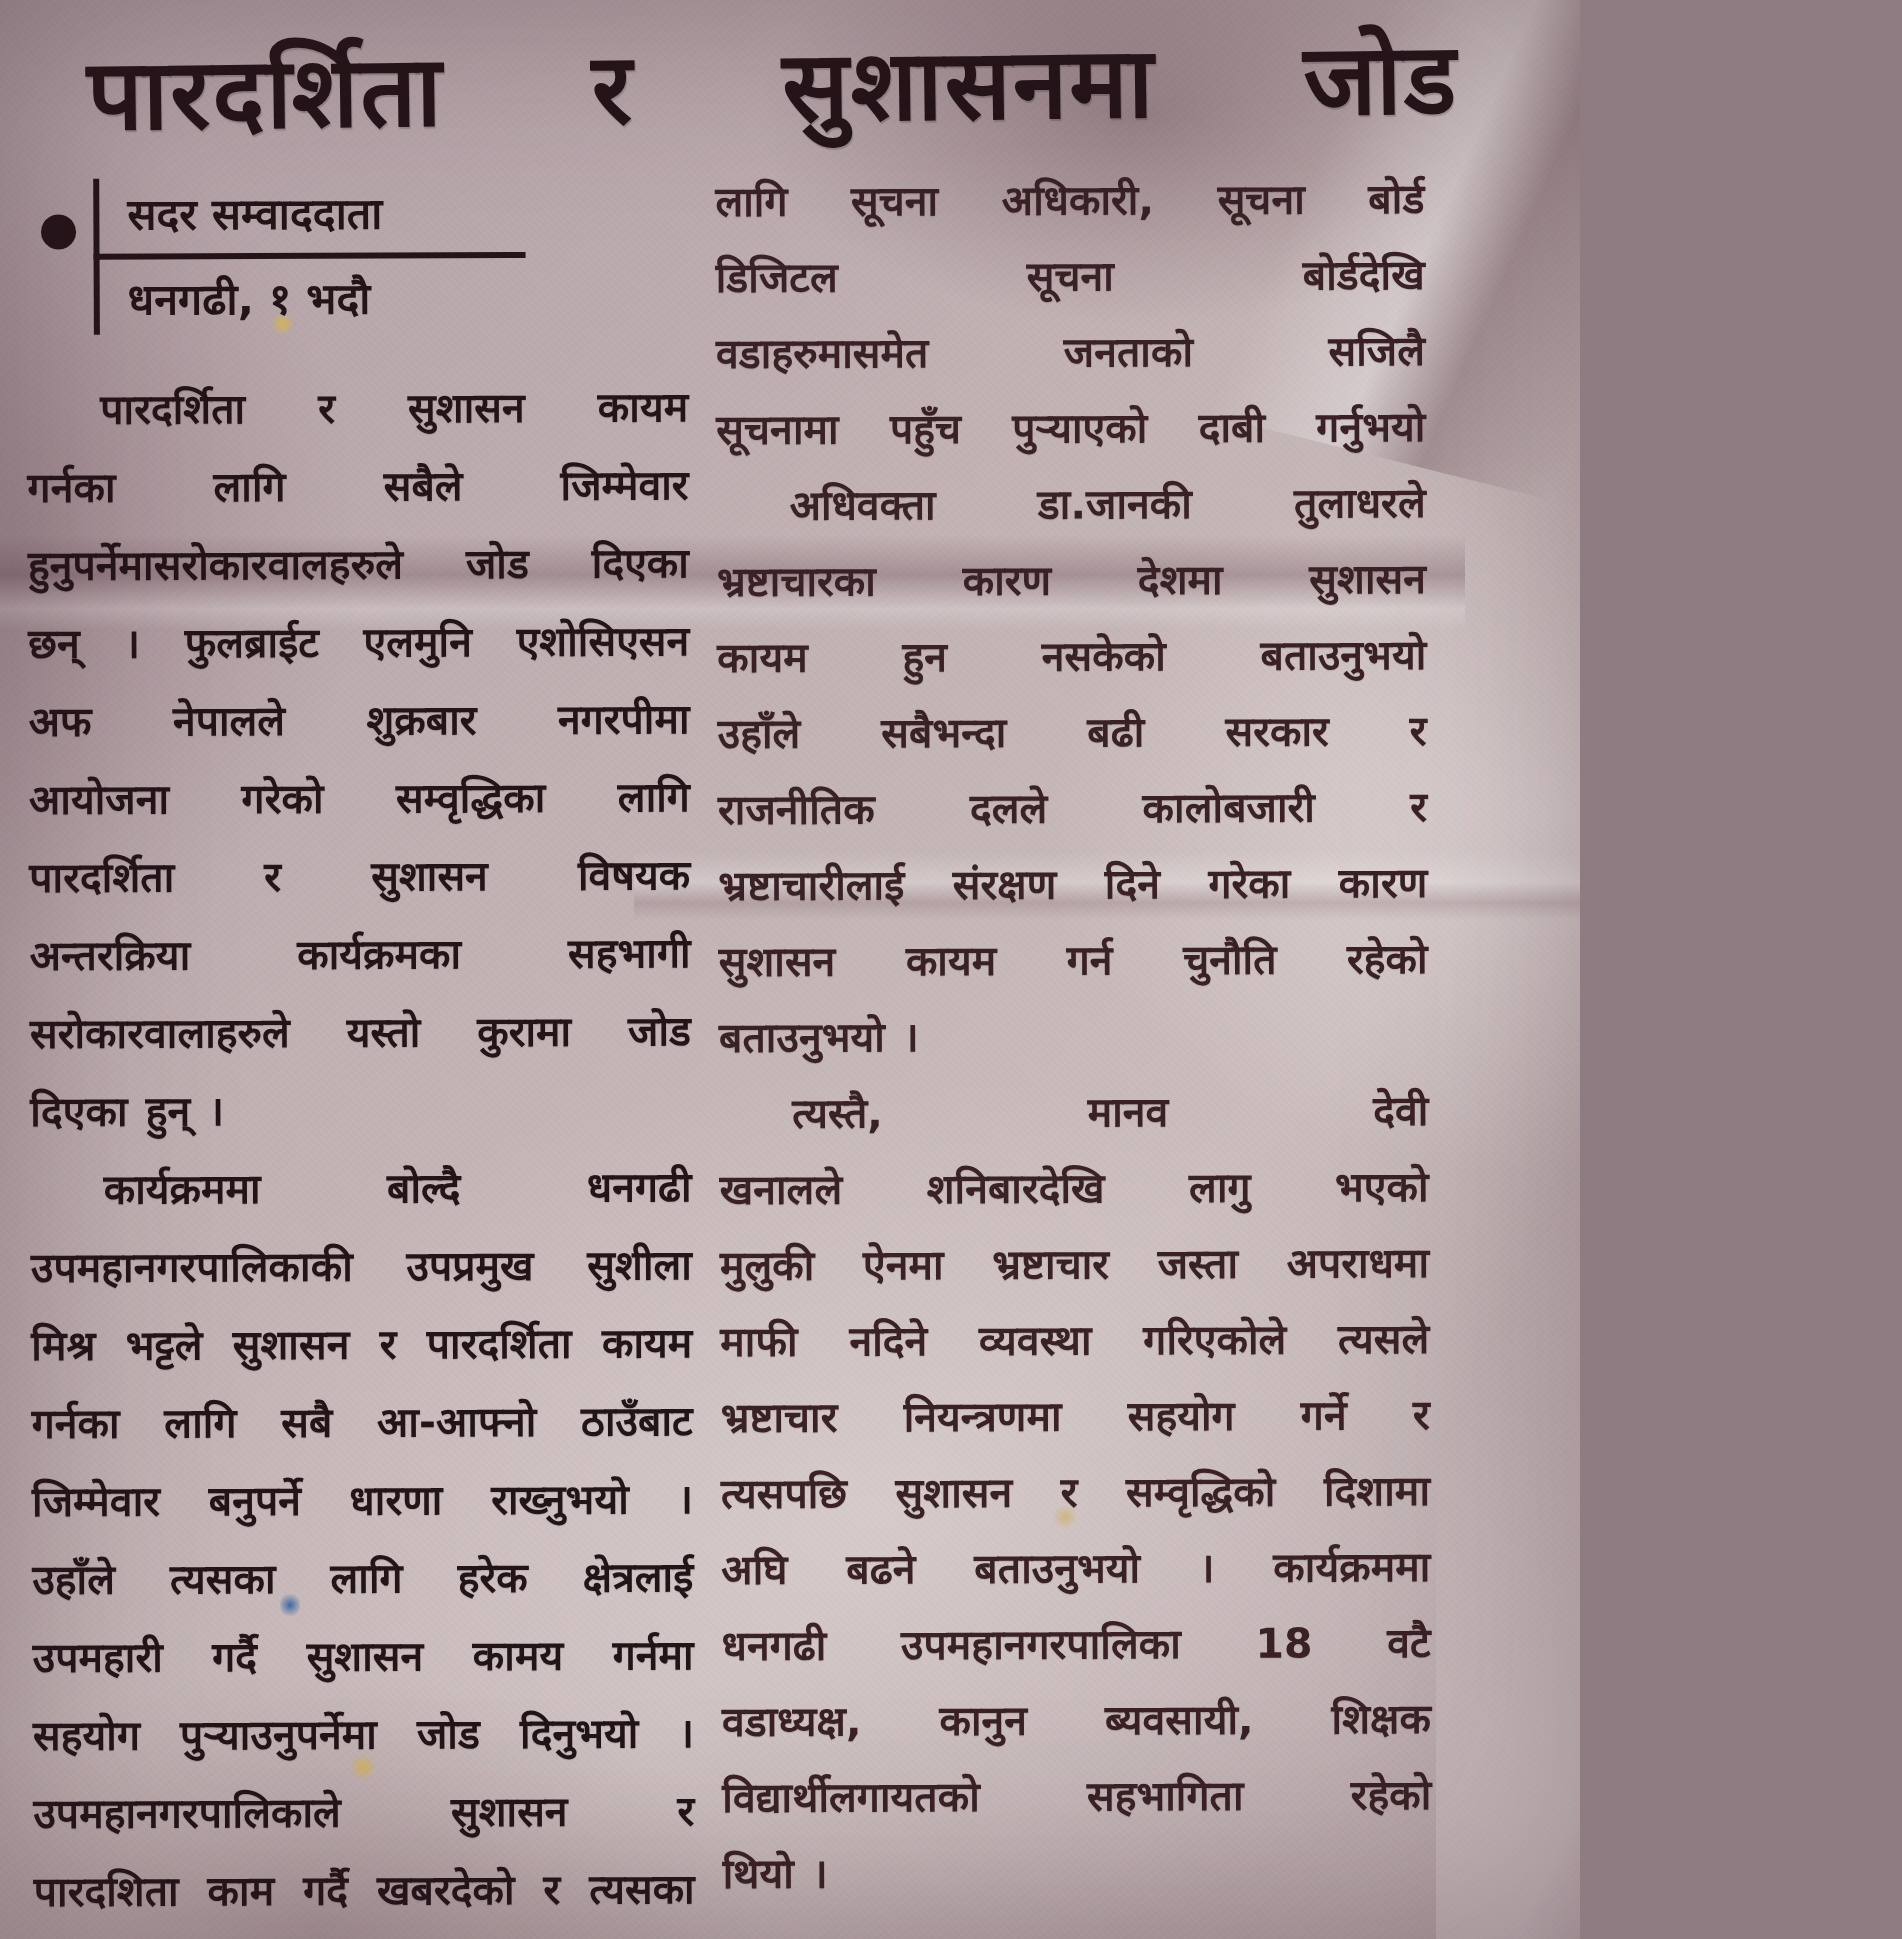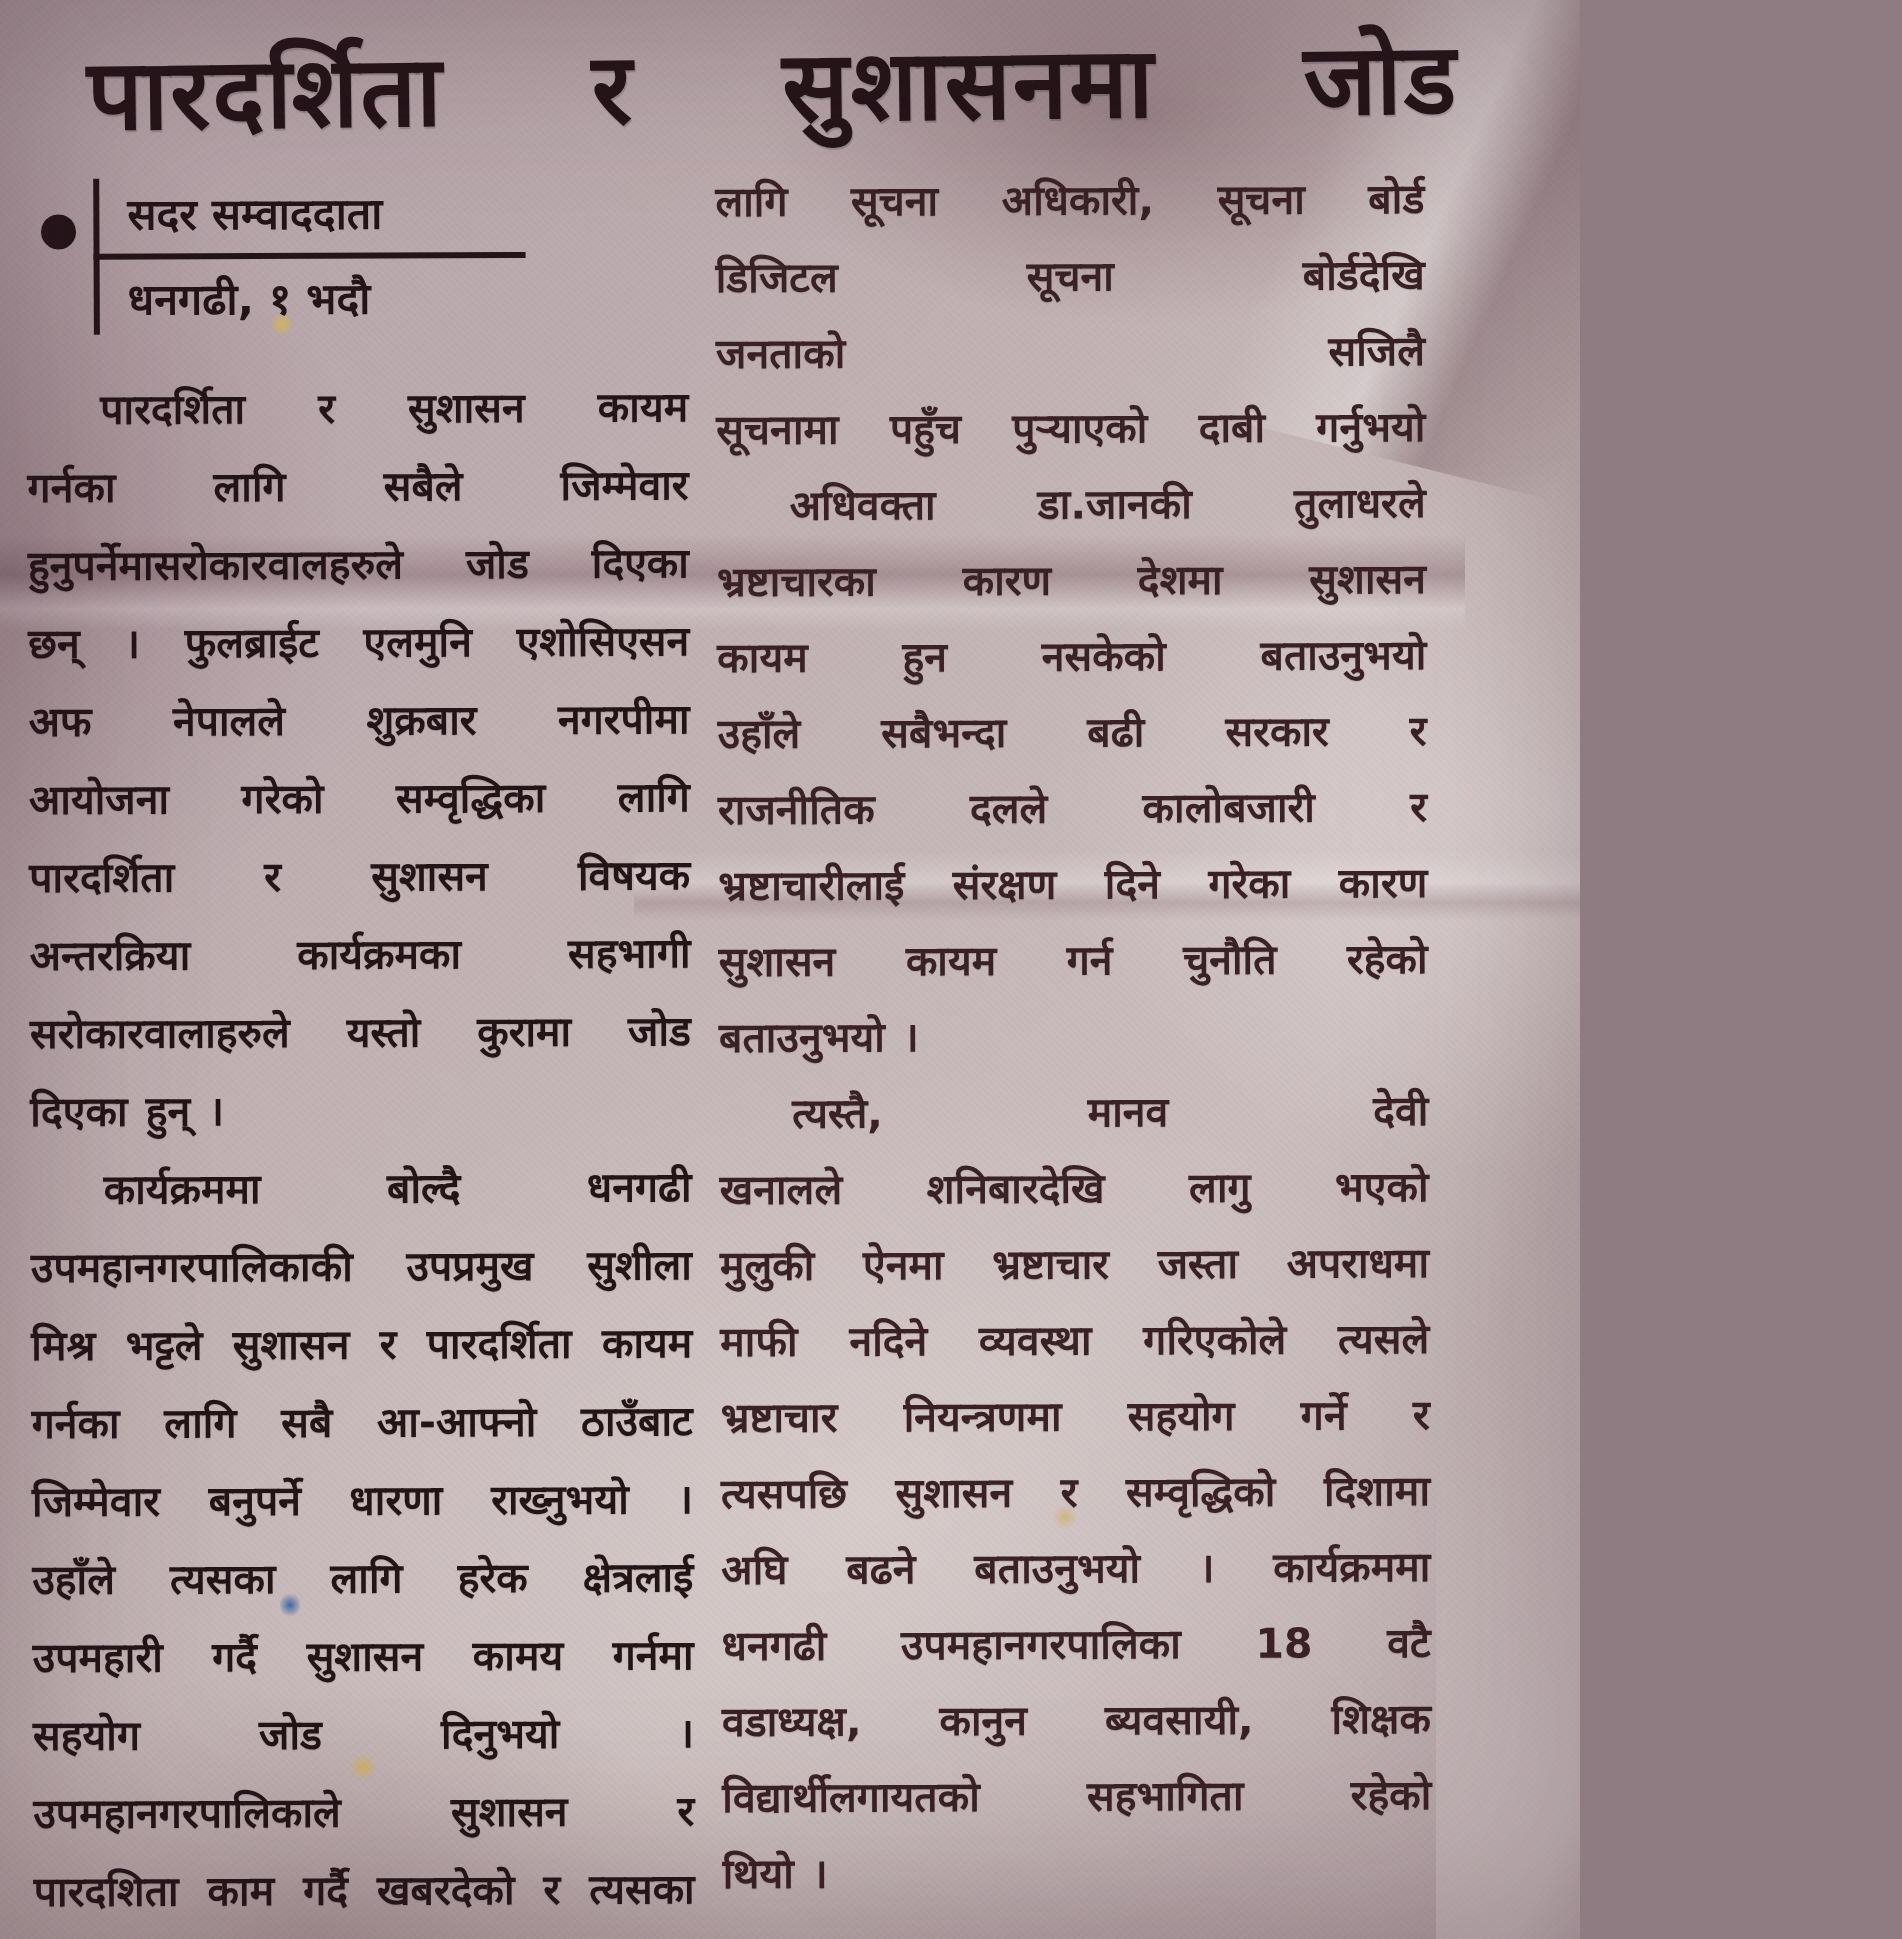--- a/index.html
+++ b/index.html
@@ -225,20 +225,21 @@
           </div>
           <div class="ln">
             <span>उपमहारी</span>
             <span>गर्दै</span>
             <span>सुशासन</span>
             <span>कामय</span>
             <span>गर्नमा</span>
           </div>
           <div class="ln">
             <span>सहयोग</span>
+            <span>पुर्‍याउनुपर्नेमा</span>
             <span>जोड</span>
             <span>दिनुभयो</span>
             <span>।</span>
           </div>
           <div class="ln">
             <span>उपमहानगरपालिकाले</span>
             <span>सुशासन</span>
             <span>र</span>
           </div>
           <div class="ln">
@@ -259,20 +260,21 @@
             <span>अधिकारी,</span>
             <span>सूचना</span>
             <span>बोर्ड</span>
           </div>
           <div class="ln">
             <span>डिजिटल</span>
             <span>सूचना</span>
             <span>बोर्डदेखि</span>
           </div>
           <div class="ln">
+            <span>वडाहरुमासमेत</span>
             <span>जनताको</span>
             <span>सजिलै</span>
           </div>
           <div class="ln">
             <span>सूचनामा</span>
             <span>पहुँच</span>
             <span>पुर्‍याएको</span>
             <span>दाबी</span>
             <span>गर्नुभयो</span>
           </div>

